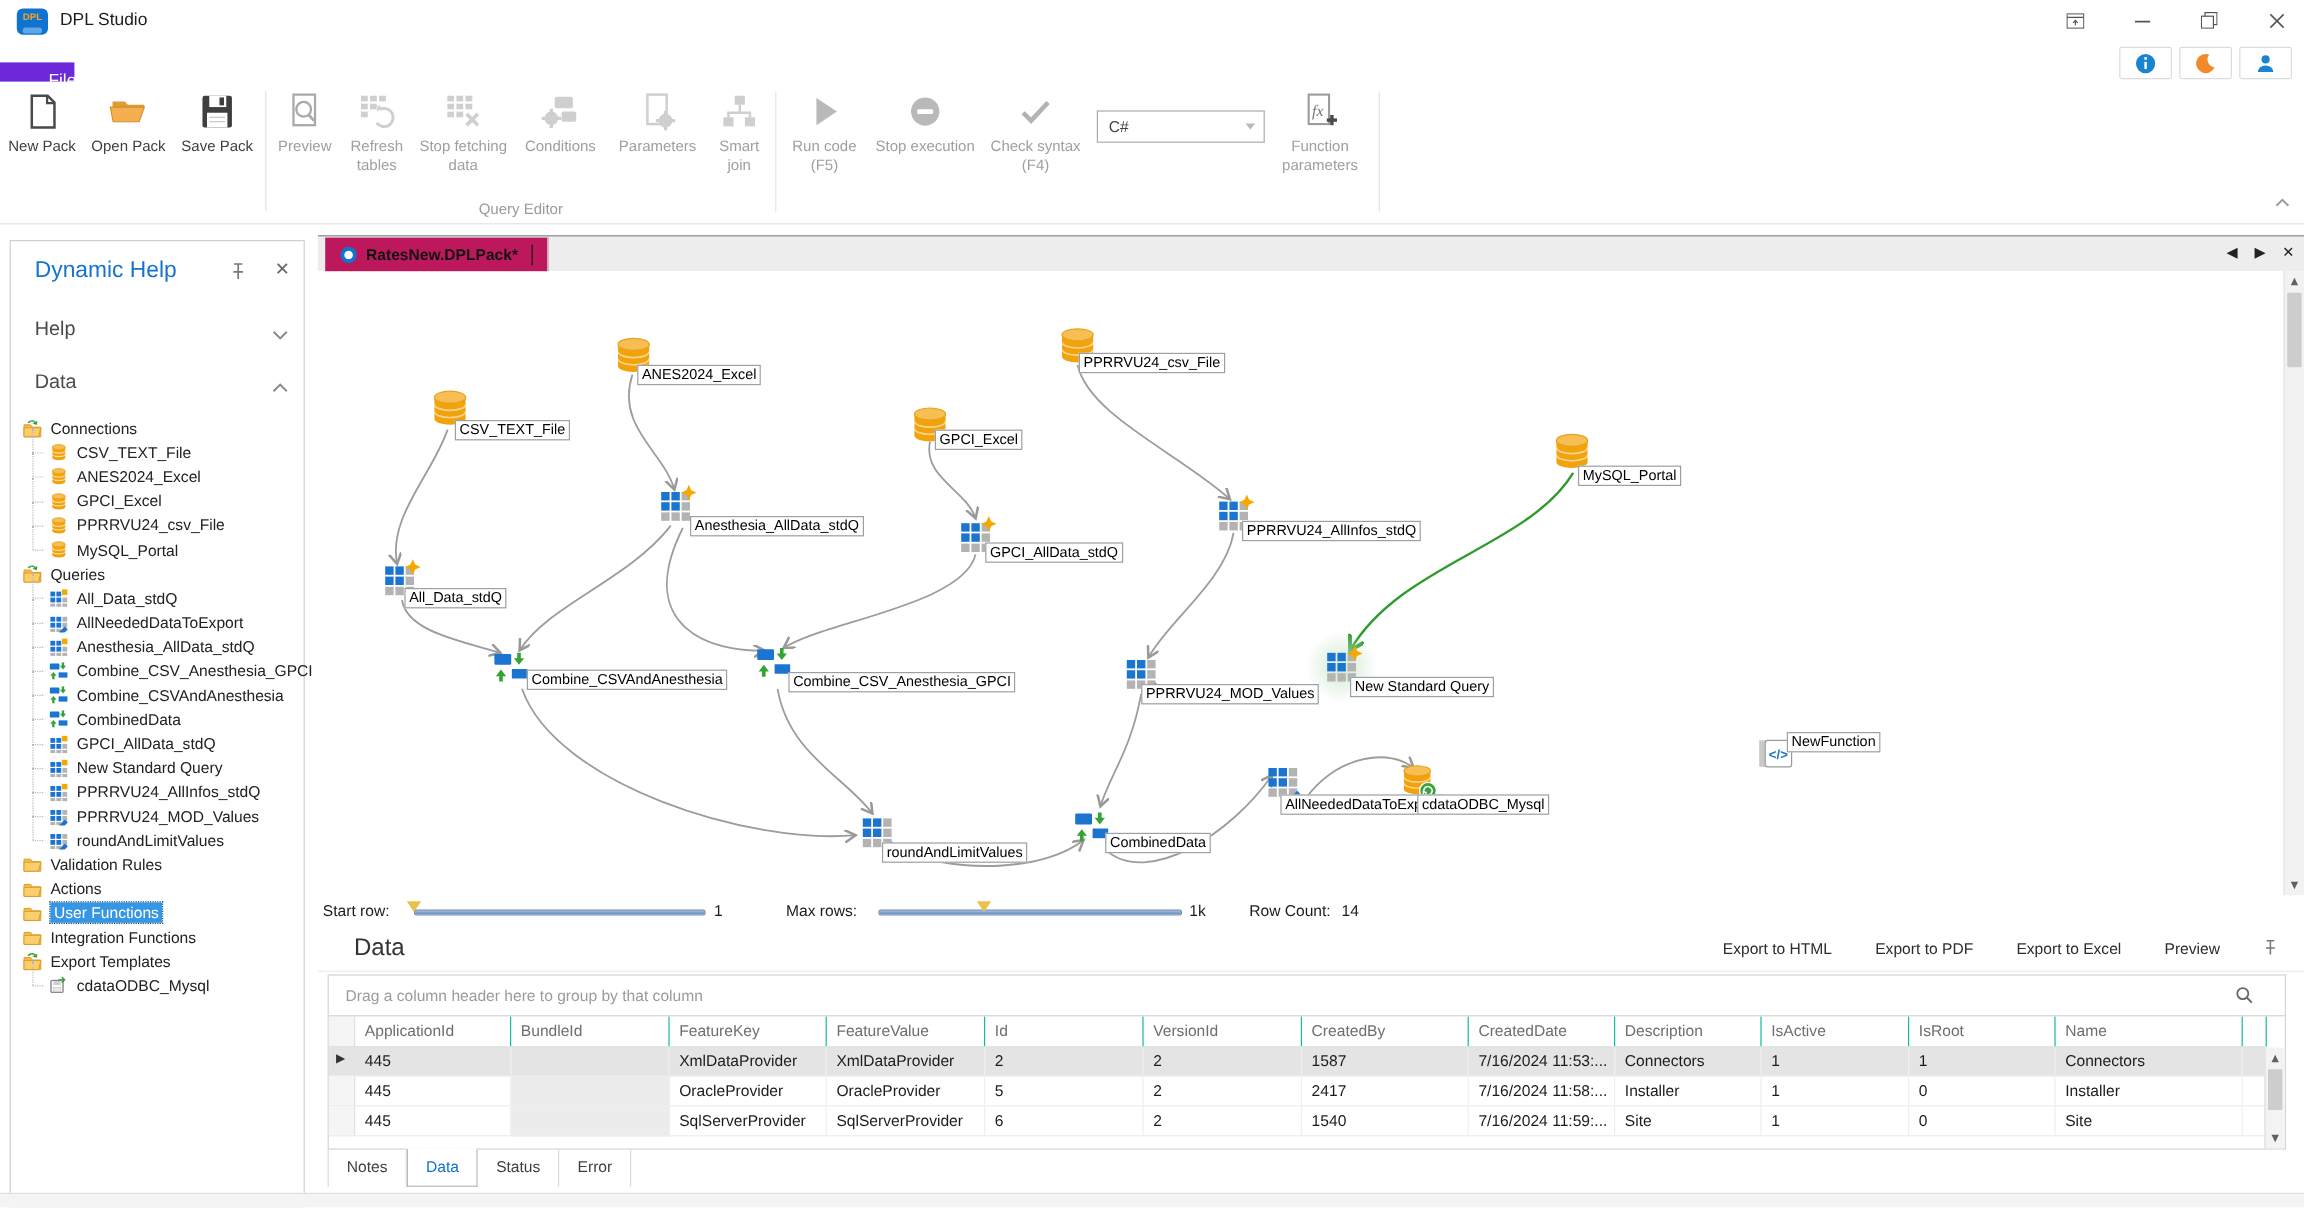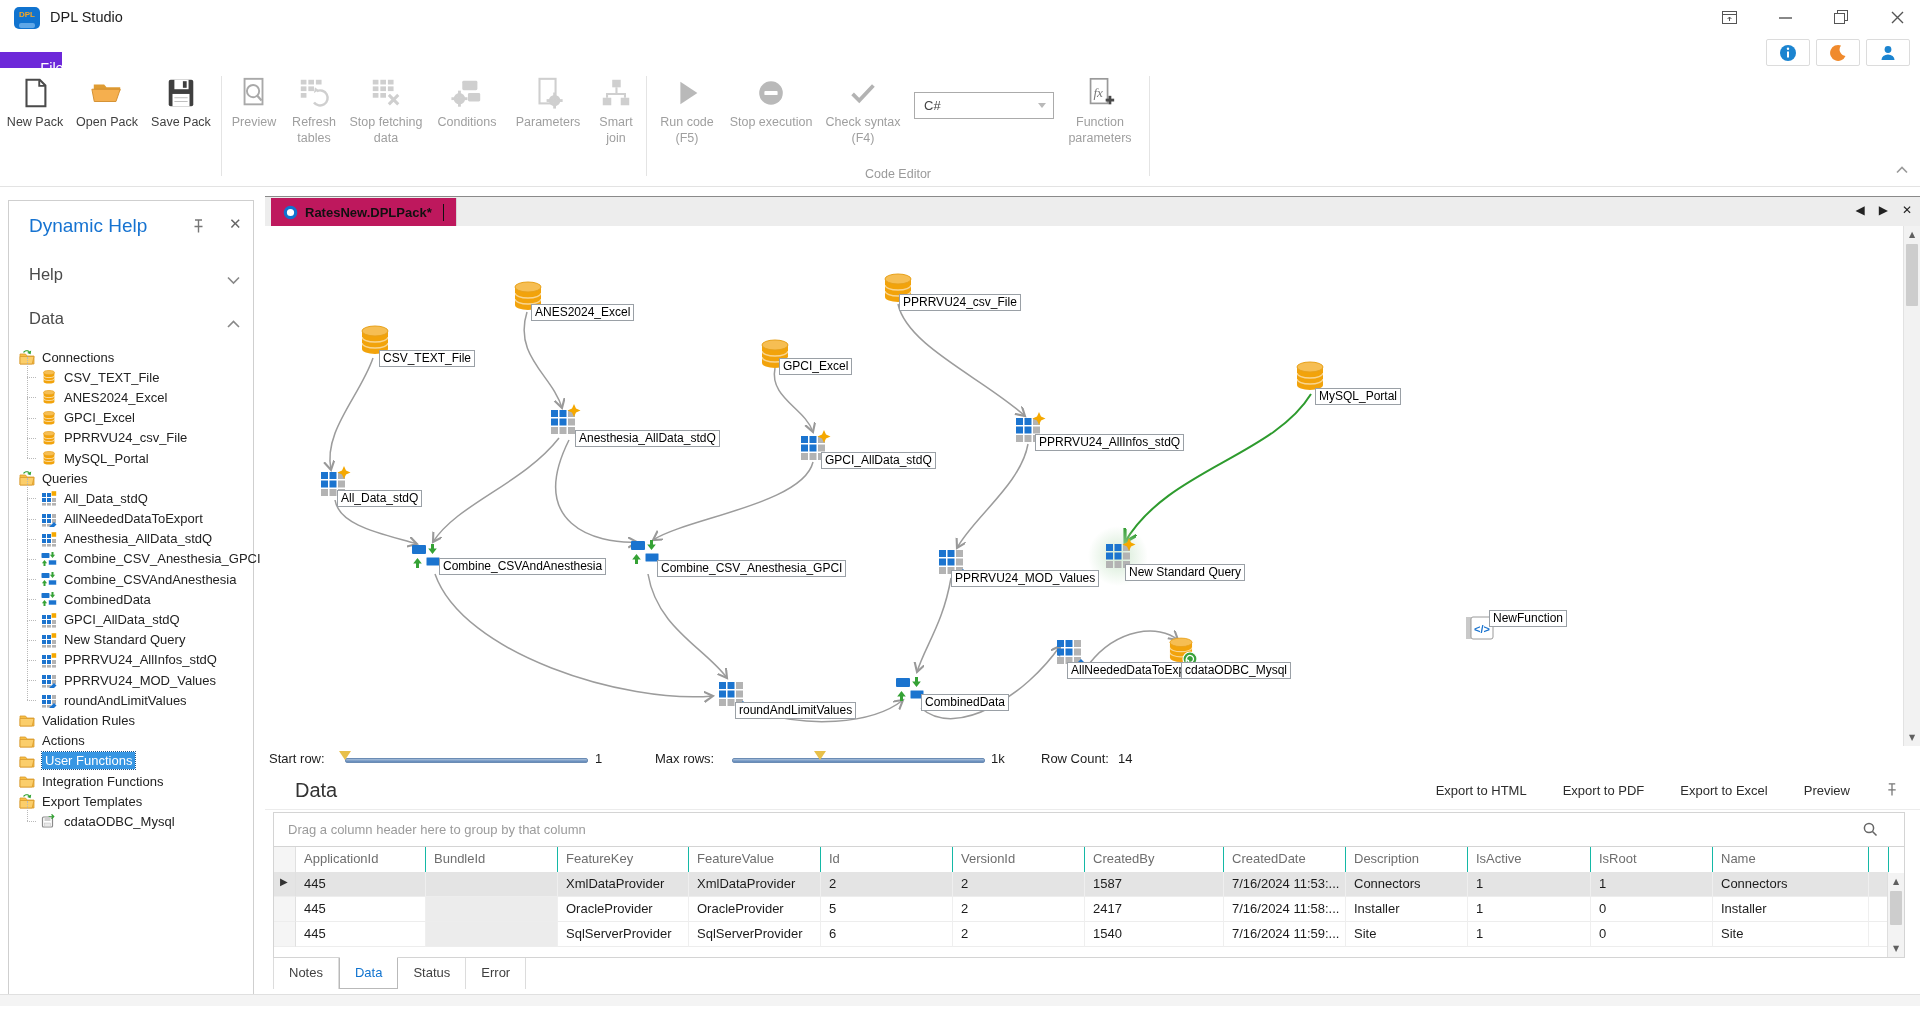--- a/index.html
+++ b/index.html
@@ -276,20 +276,21 @@
         <div class="rbtn dis" style="width:54px">
           <svg viewBox="0 0 36 36">
               <rect x="14" y="4" width="9" height="8" fill="#cfcfcf"></rect>
               <rect x="4" y="23" width="9" height="8" fill="#cfcfcf"></rect>
               <rect x="23" y="23" width="9" height="8" fill="#cfcfcf"></rect>
               <path d="M18.5 12 v5 M8.5 23 v-4 h19 v4 M18.5 17 v2" fill="none" stroke="#cfcfcf" stroke-width="2.2"></path>
             </svg>
           <span>Smart join</span>
         </div>
       </div>
+      <div class="glabel">Query Editor</div>
     </div>
     <div class="rsep"></div>
 
     <div class="rgroup">
       <div class="rbuttons">
         <div class="rbtn dis" style="width:74px">
           <svg viewBox="0 0 36 36">
               <path d="M11 6 L29 18 11 30 z" fill="#b9b9b9"></path>
             </svg>
           <span>Run code (F5)</span>
@@ -314,21 +315,20 @@
         <div class="rbtn dis" style="width:92px">
           <svg viewBox="0 0 36 36">
               <rect x="8" y="3" width="18" height="26" fill="#fff" stroke="#9a9a9a" stroke-width="1.8"></rect>
               <text x="11" y="22" font-style="italic" font-size="14" fill="#777" font-family="Liberation Serif, serif">fx</text>
               <rect x="24" y="24" width="9" height="3" fill="#4a4a4a"></rect>
               <rect x="27" y="21" width="3" height="9" fill="#4a4a4a"></rect>
             </svg>
           <span>Function parameters</span>
         </div>
       </div>
-      <div class="glabel">Code Editor</div>
     </div>
     <div class="rsep"></div>
     <div class="ribbon-collapse">
       <svg width="12" height="8" viewBox="0 0 12 8">
           <polyline points="1,6.5 6,1.5 11,6.5" fill="none" stroke="#9a9a9a" stroke-width="1.6"></polyline>
         </svg>
     </div>
   </div>
 
   <div class="sidebar">

